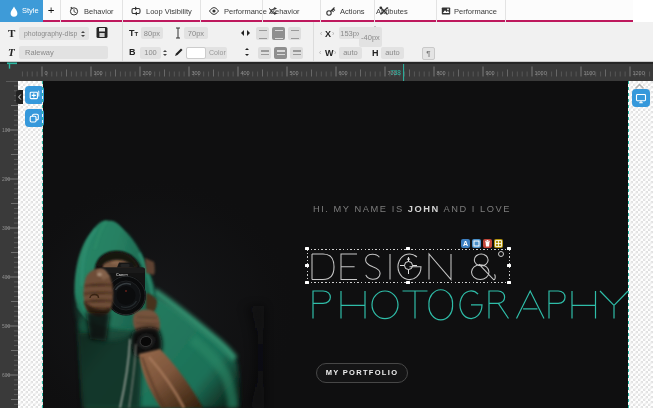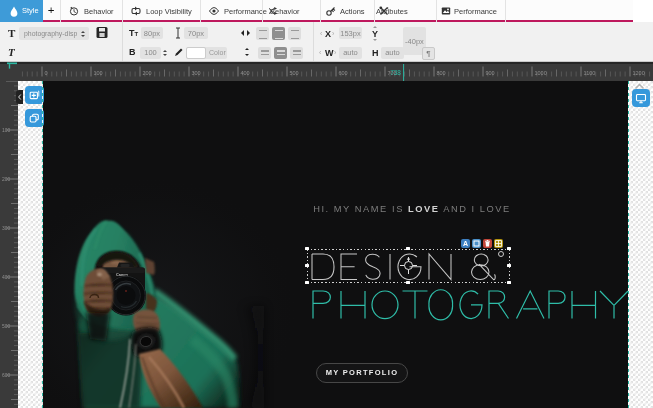--- a/index.html
+++ b/index.html
@@ -132,25 +132,28 @@
  <div class="vsep2" style="left:313px"></div>
  <div class="tlabel" style="left:325px;top:7px;font-size:9px;font-weight:bold">X</div>
  <span class="tinyarr" style="left:320px;top:8px">‹</span>
     <span class="tinyarr" style="left:332px;top:8px">›</span>
  <div class="inp" style="left:339px;top:5px;width:23px;height:12px">
       <span class="c">153px</span>
     </div>
  <div class="tlabel" style="left:372px;top:7px;font-size:9px;font-weight:bold">Y</div>
  <div style="position:absolute;left:372.5px;top:3.5px;width:0;height:0;border-left:2.5px solid transparent;border-right:2.5px solid transparent;border-bottom:2.5px solid #999"></div>
     <div style="position:absolute;left:372.5px;top:17px;width:0;height:0;border-left:2.5px solid transparent;border-right:2.5px solid transparent;border-top:2.5px solid #999"></div>
- <div class="inp" style="left:403px;top:5px;width:23px;height:28px">
+ <div class="inp" style="left:359px;top:5px;width:23px;height:20px">
       <span class="c">-40px</span>
     </div>
 
  <div class="tlabel" style="left:8px;top:24px;font-size:11px;font-family:'Liberation Serif',serif;font-style:italic;font-weight:bold">T</div>
+ <div class="inp" style="left:19px;top:24px;width:89px;height:13px">
+      <span style="margin-left:6px">Raleway</span>
+    </div>
 
  <div class="tlabel" style="left:129px;top:25px;font-size:9px;font-weight:bold">B</div>
  <div class="inp" style="left:140px;top:24.5px;width:21px;height:12px">
       <span class="c">100</span>
     </div>
  <div style="position:absolute;left:162.5px;top:27.5px;width:0;height:0;border-left:2.5px solid transparent;border-right:2.5px solid transparent;border-bottom:2.5px solid #444"></div>
     <div style="position:absolute;left:162.5px;top:31.5px;width:0;height:0;border-left:2.5px solid transparent;border-right:2.5px solid transparent;border-top:2.5px solid #444"></div>
  <svg style="position:absolute;left:174px;top:25px" width="9" height="10" viewBox="0 0 9 10">
       <path d="M1,9 L2,6.5 L7,1.5 L8.5,3 L3.5,8 Z" fill="#222"></path>
     </svg>
@@ -519,21 +522,21 @@
 
 <path d="M97,273 L118,268 C132,282 150,306 161,327 L119,327 C107,310 99,291 97,273 Z" fill="url(#armg)" filter="url(#b1)"></path>
 <path d="M107,276 C120,291 134,311 142,327" stroke="#a87a5c" stroke-width="2.6" fill="none" opacity="0.85" filter="url(#b1)"></path>
 <path d="M100,276 C107,296 114,312 122,327" stroke="#4a2f1f" stroke-width="2" fill="none" opacity="0.6" filter="url(#b1)"></path>
 
 <path d="M88,258 C87,280 83,305 78,327" stroke="#c5c5be" stroke-width="1.2" fill="none" filter="url(#b1)"></path>
 <path d="M94,263 C93,284 90,307 87,327" stroke="#97978f" stroke-width="1" fill="none" filter="url(#b1)"></path>
 </svg>
   </div>
 
-<div style="position:absolute;left:412px;top:204px;transform:translateX(-50%);font-size:9.3px;letter-spacing:1.55px;color:#7d7d7d;white-space:nowrap">HI. MY NAME IS <b style="color:#d2d2d2">LOVE</b> AND I LOVE</div>
+<div style="position:absolute;left:412px;top:204px;transform:translateX(-50%);font-size:9.3px;letter-spacing:1.55px;color:#7d7d7d;white-space:nowrap">HI. MY NAME IS <b style="color:#d2d2d2">JOHN</b> AND I LOVE</div>
 <svg class="glyphs" width="653" height="408" viewBox="0 0 653 408">
  <path d="M312,254 L312,279.5 M312,254 L323,254 C332.2,254 334,261.1 334,266.8 C334,272.4 332.2,279.5 323,279.5 L312,279.5 M357,254 L341,254 L341,279.5 L357,279.5 M341,266.8 L354.6,266.8 M379.4,257.3 C376.4,253.2 368.1,253.2 366.1,257.8 C364.2,262.4 368.6,265.2 372.8,266.8 C377.7,268.5 381.7,271.3 379.4,275.9 C376.9,280.5 367.8,280.3 365.8,274.9 M390,254 L390,279.5 M416.9,257 A11.5,12.8 0 1 0 421,266.8 L409.5,266.8 M429,279.5 L429,254 L451,279.5 L451,254 M474.3,259.9 A6.9,5.9 0 1 0 488.1,259.9 A6.9,5.9 0 1 0 474.3,259.9 M471.5,272.1 A8.7,7.4 0 1 0 489,272.1 A8.7,7.4 0 1 0 471.5,272.1 M478.9,264.2 L493.6,279.5 C495,280.5 495.9,276.4 494.5,274.4" fill="none" stroke="#c8c8c8" stroke-width="1.05"></path>
  <path d="M313,318.5 L313,291 L323,291 C332.8,291 332.8,303.4 323,303.4 L313,303.4 M341,291 L341,318.5 M365,291 L365,318.5 M341,305.3 L365,305.3 M372,304.8 A13,13.8 0 1 0 398,304.8 A13,13.8 0 1 0 372,304.8 M402.5,291 L427.5,291 M415,291 L415,318.5 M429,304.8 A11.8,13.8 0 1 0 452.5,304.8 A11.8,13.8 0 1 0 429,304.8 M478.1,294.2 A11,13.8 0 1 0 482,304.8 L471,304.8 M489,318.5 L489,291 L498,291 C506.8,291 506.8,303.4 498,303.4 L489,303.4 M498.4,303.4 L508.5,318.5 M516.5,318.5 L530.2,291 L544,318.5 M523.1,308.9 L537.4,308.9 M549,318.5 L549,291 L558.2,291 C567.3,291 567.3,303.4 558.2,303.4 L549,303.4 M572,291 L572,318.5 M595.5,291 L595.5,318.5 M572,305.3 L595.5,305.3 M600,291 L614,305.3 L628,291 M614,305.3 L614,318.5" fill="none" stroke="#2fbda8" stroke-width="1.2"></path>
 </svg>
 
 <div class="dl" style="left:307px;top:248.5px;width:202px;height:1px;background:repeating-linear-gradient(90deg,#cfcfcf 0 1.5px,transparent 1.5px 3.6px)"></div>
 <div class="dl" style="left:307px;top:282px;width:202px;height:1px;background:repeating-linear-gradient(90deg,#cfcfcf 0 1.5px,transparent 1.5px 3.6px)"></div>
 <div class="dl" style="left:307px;top:248.5px;width:1px;height:34px;background:repeating-linear-gradient(180deg,#cfcfcf 0 1.5px,transparent 1.5px 3.6px)"></div>
 <div class="dl" style="left:508.5px;top:248.5px;width:1px;height:34px;background:repeating-linear-gradient(180deg,#cfcfcf 0 1.5px,transparent 1.5px 3.6px)"></div>
 <div class="hdl" style="left:305.25px;top:246.75px"></div>

